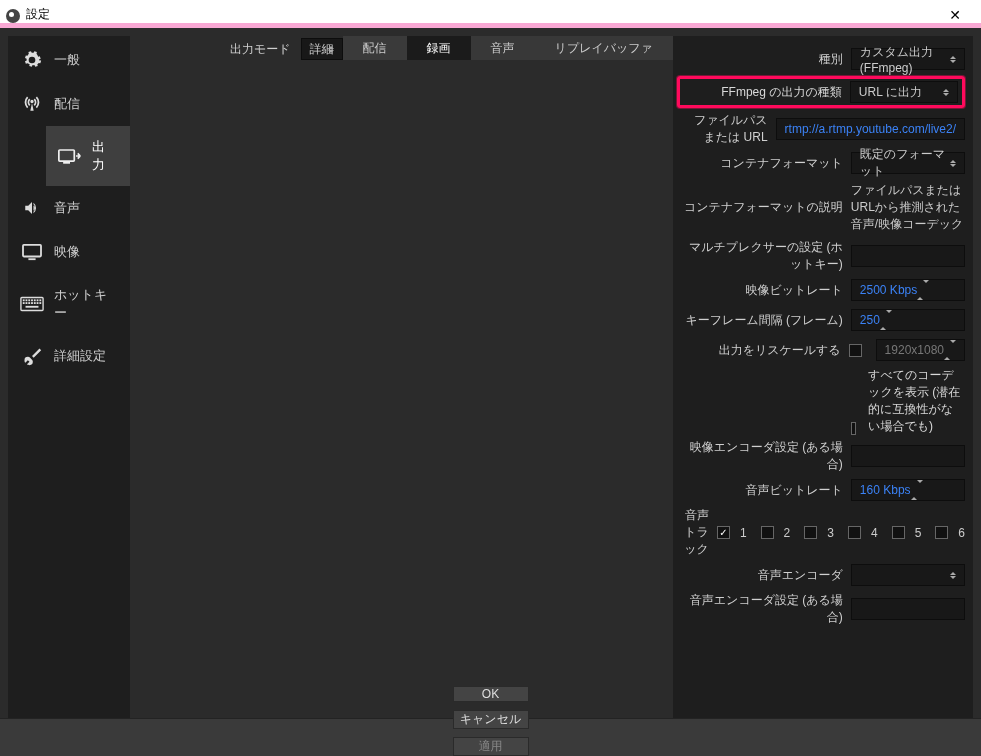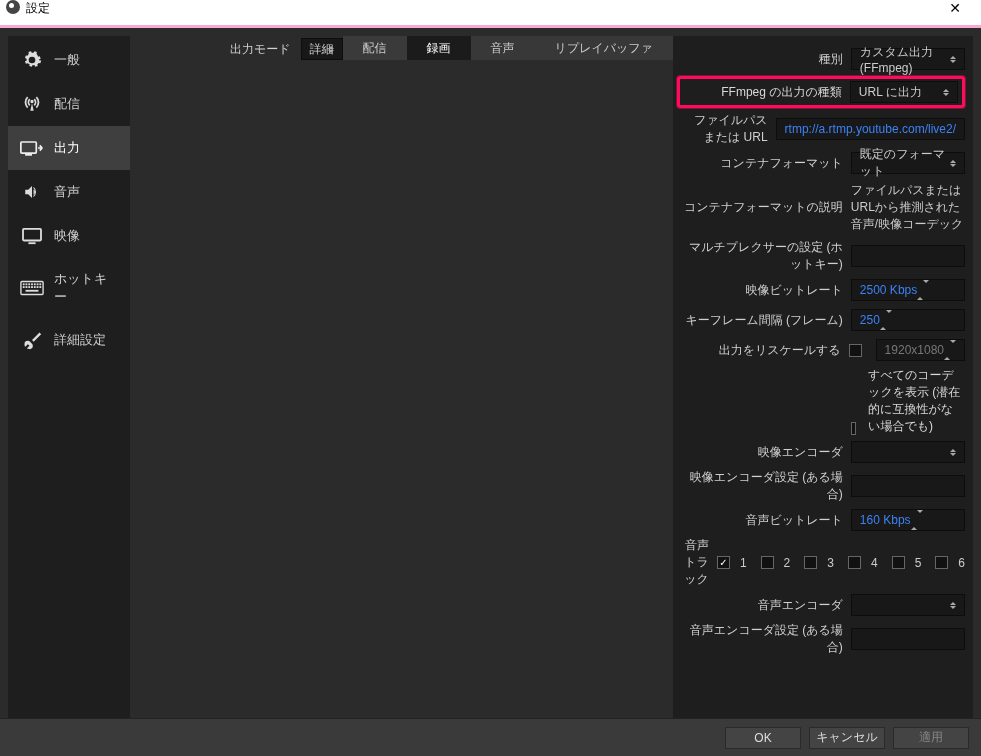--- a/index.html
+++ b/index.html
@@ -1,29 +1,29 @@
 <!DOCTYPE html>
 <html><head>
 <meta charset="utf-8">
 <style>
 * { box-sizing: border-box; margin: 0; padding: 0; font-family: "Meiryo", "Hiragino Kaku Gothic ProN", sans-serif; }
 body { width: 981px; height: 756px; background: #2b2b2b; color: #d8d8d8; font-size: 12px; overflow: hidden; }
 
-.titlebar { height: 28px; background: #fff; color: #000; display: flex; align-items: flex-start; padding: 0 6px; border-bottom: 3px solid #f9a8d4; }
+.titlebar { height: 28px; background: #fff; color: #000; display: flex; align-items: flex-end; padding: 0 6px; border-bottom: 5px solid #f9a8d4; }
 .titlebar .ticon { width:14px; height:14px; background:#444; border-radius:50%; margin-right:6px; display:inline-block; position:relative;}
 .titlebar .ticon::after{content:"";position:absolute;width:5px;height:5px;background:#fff;border-radius:50%;top:3px;left:3px;}
 .titlebar .title { flex:1; font-size:12px;}
 .titlebar .close { width:40px; text-align:center; font-size:14px; cursor:default;}
 
 .app { display:flex; height: 690px; background:#2b2b2b; padding:8px 8px 0 8px; gap:6px;}
 
 
 .sidebar { width: 164px; background:#1e1e1e; display:flex; flex-direction:column; padding:2px 0;}
 .side-item { display:flex; align-items:center; gap:10px; padding:12px 12px; color:#cfcfcf; font-size:13px;}
-.side-item.active { background:#3f3f3f; color:#fff;}
+.side-item.active { background:#3f3f3f; color:#fff;margin-left:38px;}
 .side-item .ico { width:24px; height:20px; display:flex; align-items:center; justify-content:center; color:#e0e0e0;}
 .side-item svg { fill:#e0e0e0; }
 
 
 .main { flex:1; display:flex; }
 
 .top-row { display:flex; align-items:center; height:26px; margin-bottom:10px;}
 .top-row .lbl { width:165px; text-align:right; padding-right:10px; color:#d0d0d0; font-size:12px;}
 .select { flex:1; height:22px; background:#181818; border:1px solid #0d0d0d; display:flex; align-items:center; padding:0 8px; color:#ccc; position:relative;}
 .select .caret { position:absolute; right:4px; top:2px; width:14px; height:16px; display:flex; flex-direction:column; align-items:center; justify-content:center; gap:1px;}
@@ -54,21 +54,21 @@
 .highlight-row { border:3px solid #ff0a5c; border-radius:3px; padding:2px 4px 2px 0; margin:2px 0 4px -4px; display:flex; align-items:center; box-shadow:0 0 0 1px rgba(255,10,92,.4);}
 .highlight-row .label{ width:170px; text-align:right; padding-right:8px;}
 .highlight-row .select{height:22px;}
 
 .cb { width:13px; height:13px; background:#111; border:1px solid #666; display:inline-flex; align-items:center; justify-content:center; margin-right:6px; vertical-align:middle;}
 .cb.checked::after{content:"✓"; color:#fff; font-size:10px; line-height:10px;}
 
 .tracks { display:flex; gap:14px; align-items:center;}
 .tracks .t { display:flex; align-items:center; gap:4px; color:#ccc;}
 
-.footer { height:38px; background:#3a3a3a; border-top:1px solid #232323; margin-top:0; display:flex; align-items:center; justify-content:flex-end; gap:8px; padding:0 12px;}
+.footer { height:38px; background:#3a3a3a; border-top:1px solid #232323; margin-top:0; display:flex; align-items:center; justify-content:flex-end; gap:8px; padding:0 12px;flex-direction:column;}
 .btn { min-width:76px; height:22px; background:#444; border:1px solid #2a2a2a; color:#ddd; font-size:12px; display:flex; align-items:center; justify-content:center;}
 .btn.disabled{ color:#888;}
 </style>
 </head>
 <body>
 
 <div class="titlebar">
   <span class="ticon"></span>
   <span class="title">設定</span>
   <span class="close">✕</span>
@@ -279,96 +279,84 @@
       </div>
 
       <div class="row">
         <div class="label"></div>
         <div class="field" style="display:flex;align-items:flex-end;gap:6px;">
           <span class="cb"></span>
           <span>すべてのコーデックを表示 (潜在的に互換性がない場合でも)</span>
         </div>
       </div>
 
-      <div class="row">
-        <div class="label">映像エンコーダ</div>
+
+      <div class="row">
+        <div class="label">映像エンコーダ設定 (ある場合)</div>
+        <div class="field">
+            <div class="textbox">
+              <span></span>
+            </div>
+          </div>
+      </div>
+
+      <div class="row">
+        <div class="label">音声ビットレート</div>
+        <div class="field">
+            <div class="textbox spin">
+              <span>160 Kbps</span>
+              <span class="caret"><span class="au"></span><span class="ad"></span></span>
+            </div>
+          </div>
+      </div>
+
+      <div class="row">
+        <div class="label">音声トラック</div>
+        <div class="field tracks">
+          <span class="t">
+              <span class="cb checked"></span>
+              <span>1</span>
+            </span>
+          <span class="t">
+              <span class="cb"></span>
+              <span>2</span>
+            </span>
+          <span class="t">
+              <span class="cb"></span>
+              <span>3</span>
+            </span>
+          <span class="t">
+              <span class="cb"></span>
+              <span>4</span>
+            </span>
+          <span class="t">
+              <span class="cb"></span>
+              <span>5</span>
+            </span>
+          <span class="t">
+              <span class="cb"></span>
+              <span>6</span>
+            </span>
+        </div>
+      </div>
+
+      <div class="row">
+        <div class="label">音声エンコーダ</div>
         <div class="field">
             <div class="select">
               <span></span>
               <span class="caret">
                 <span class="au"></span>
                 <span class="ad"></span>
               </span>
             </div>
           </div>
       </div>
 
       <div class="row">
-        <div class="label">映像エンコーダ設定 (ある場合)</div>
-        <div class="field">
-            <div class="textbox">
-              <span></span>
-            </div>
-          </div>
-      </div>
-
-      <div class="row">
-        <div class="label">音声ビットレート</div>
-        <div class="field">
-            <div class="textbox spin">
-              <span>160 Kbps</span>
-              <span class="caret"><span class="au"></span><span class="ad"></span></span>
-            </div>
-          </div>
-      </div>
-
-      <div class="row">
-        <div class="label">音声トラック</div>
-        <div class="field tracks">
-          <span class="t">
-              <span class="cb checked"></span>
-              <span>1</span>
-            </span>
-          <span class="t">
-              <span class="cb"></span>
-              <span>2</span>
-            </span>
-          <span class="t">
-              <span class="cb"></span>
-              <span>3</span>
-            </span>
-          <span class="t">
-              <span class="cb"></span>
-              <span>4</span>
-            </span>
-          <span class="t">
-              <span class="cb"></span>
-              <span>5</span>
-            </span>
-          <span class="t">
-              <span class="cb"></span>
-              <span>6</span>
-            </span>
-        </div>
-      </div>
-
-      <div class="row">
-        <div class="label">音声エンコーダ</div>
-        <div class="field">
-            <div class="select">
-              <span></span>
-              <span class="caret">
-                <span class="au"></span>
-                <span class="ad"></span>
-              </span>
-            </div>
-          </div>
-      </div>
-
-      <div class="row">
         <div class="label">音声エンコーダ設定 (ある場合)</div>
         <div class="field">
             <div class="textbox">
               <span></span>
             </div>
           </div>
       </div>
 
     </div>
   </div>

